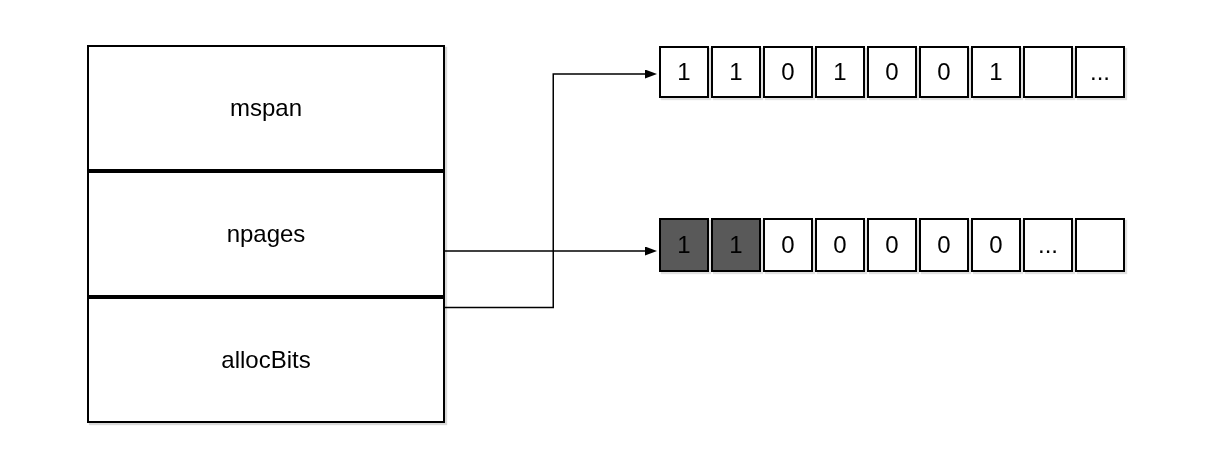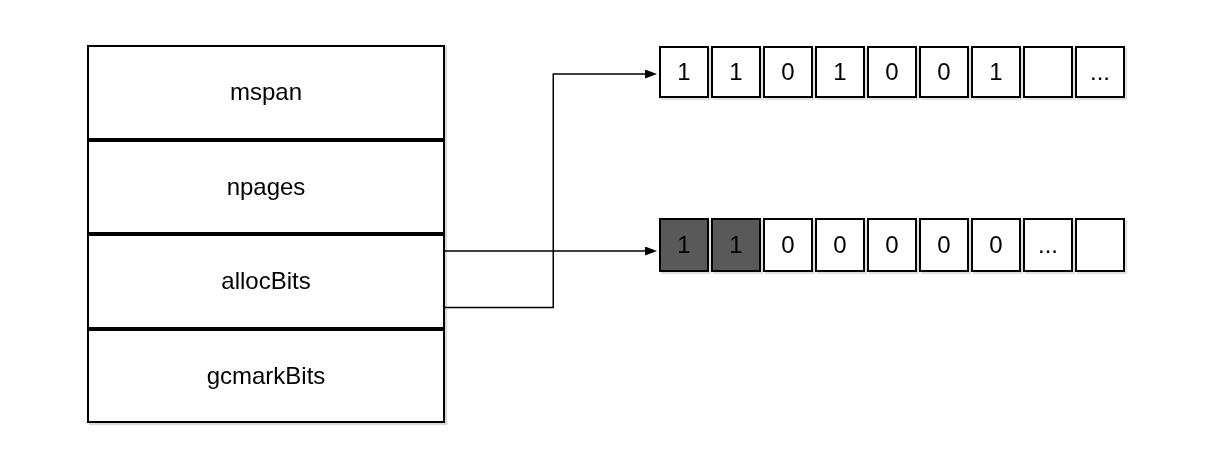--- a/index.html
+++ b/index.html
@@ -78,21 +78,20 @@
 </style>
 </head>
 <body>
 
 <div class="canvas">
 
   <div class="struct-table">
     <div class="struct-row">mspan</div>
     <div class="struct-row">npages</div>
     <div class="struct-row">allocBits</div>
-    <div class="struct-row">gcmarkBits</div>
   </div>
 
   <div class="bit-array top">
     <div class="bit-cell">1</div>
     <div class="bit-cell">1</div>
     <div class="bit-cell">0</div>
     <div class="bit-cell">1</div>
     <div class="bit-cell">0</div>
     <div class="bit-cell">0</div>
     <div class="bit-cell">1</div>

